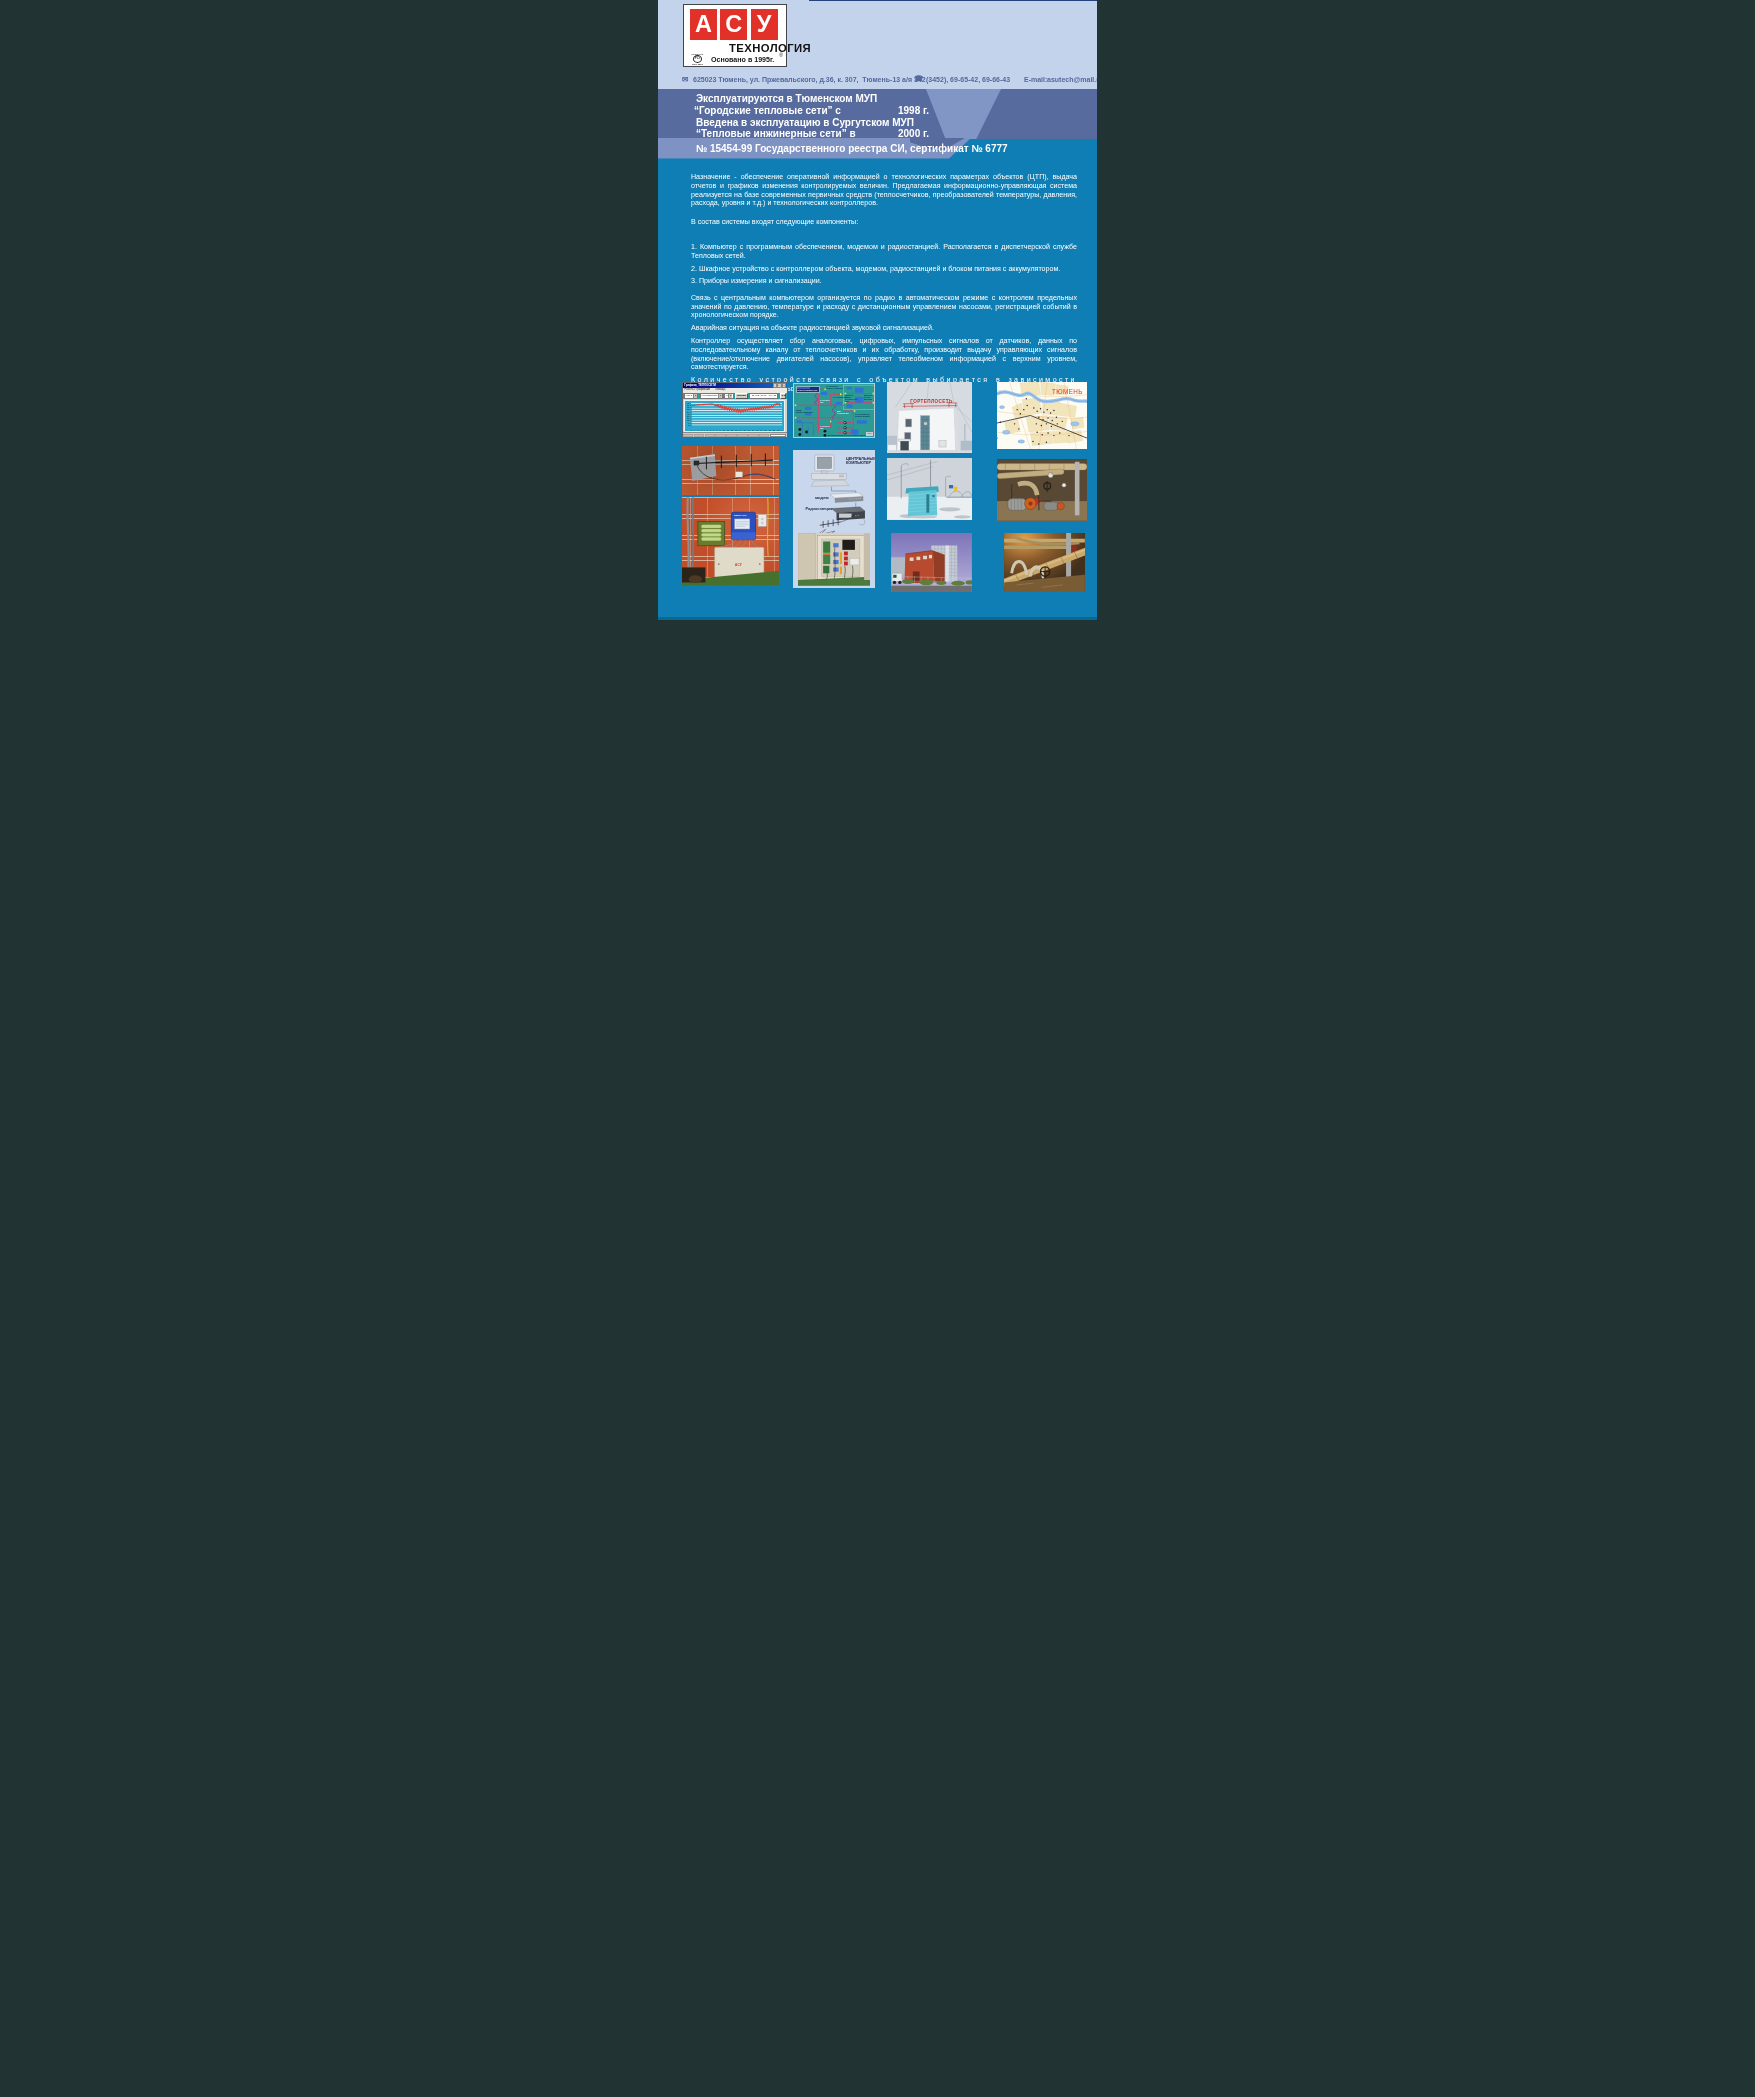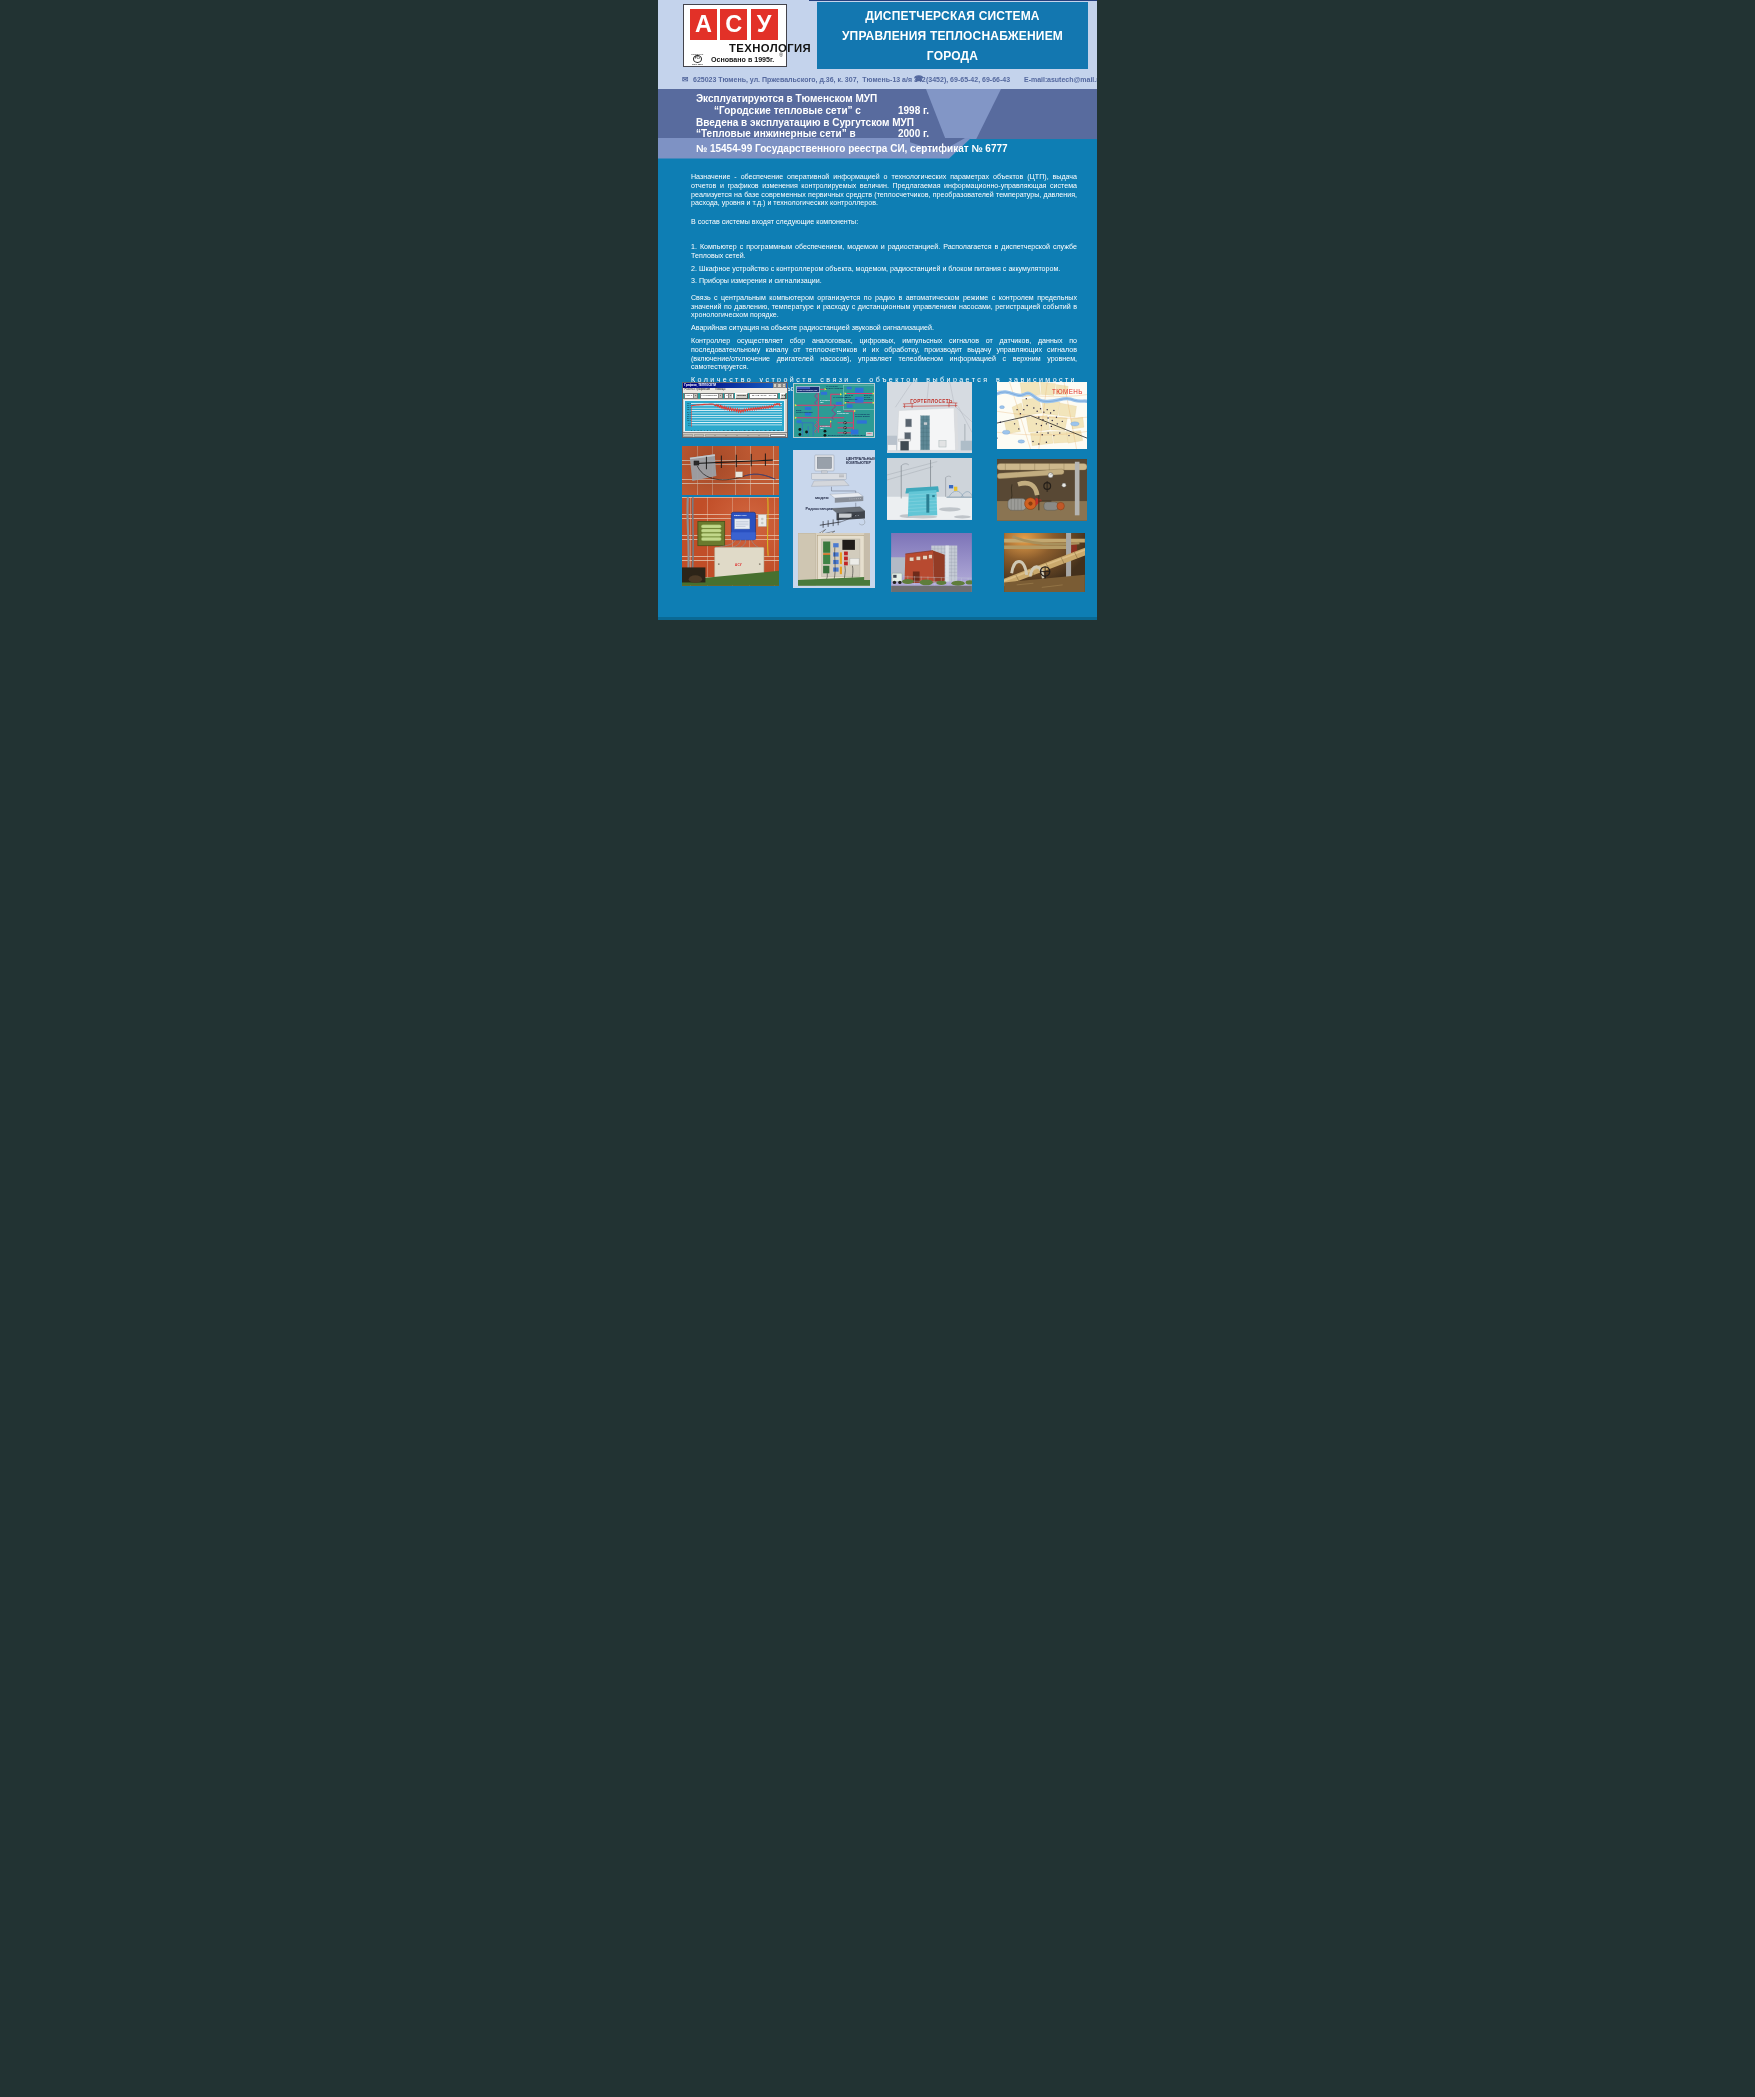--- a/index.html
+++ b/index.html
@@ -42,21 +42,21 @@
 
   
   .banner-dark{position:absolute;left:0;top:89px;width:100%;height:50px;background:#586b9e;}
   .banner-notch{position:absolute;left:268px;top:89px;width:75px;height:50px;background:#8296c6;
                 clip-path:polygon(0 0,100% 0,67% 100%,26% 100%);}
   .band-light{position:absolute;left:0;top:138px;width:313px;height:20.6px;background:#7e92c4;
               clip-path:polygon(0 0,100% 0,93% 100%,0 100%);}
   .band-wedge{position:absolute;left:252px;top:138px;width:55px;height:14.3px;background:#586b9e;
               clip-path:polygon(0 0,100% 0,55% 100%,0 30%);}
   .banner-text{position:absolute;color:#fff;font-weight:700;font-size:10px;white-space:nowrap;}
-  .bl1{left:38px;top:93px;} .bl2{left:56px;top:105px;text-align:center;} .by1{left:240px;top:105px;}
+  .bl1{left:38px;top:93px;} .bl2{left:36px;top:105px;text-align:center;} .by1{left:240px;top:105px;}
   .bl3{left:38px;top:117px;} .bl4{left:38px;top:128px;} .by2{left:240px;top:128px;}
   .bcert{left:38px;top:143px;}
 
   
   .copy{position:absolute;left:29px;top:169px;width:394px;color:#fff;font-size:7.1px;line-height:8.8px;}
   .copy p{margin:4px;text-align:justify;}
   .h-comp{margin-top:10px !important;text-align:center;}
   .p-list{margin-top:16px !important;}
   .p-link{margin-top:7.6px !important;}
   .spaced{letter-spacing:.34em;}
@@ -157,25 +157,20 @@
       <div class="reg-mark">
         <div class="reg-top">РЕГИСТР</div>
         <div class="reg-mid">РСт</div>
         <div class="reg-bot">ИСО 9001</div>
       </div>
       <div class="founded">Основано в 1995г.</div>
       <div class="tm">®</div>
     </div>
   </div>
 
-  <div class="title-card">
-    <div class="title-line">ДИСПЕТЧЕРСКАЯ СИСТЕМА</div>
-    <div class="title-line">УПРАВЛЕНИЯ ТЕПЛОСНАБЖЕНИЕМ</div>
-    <div class="title-line">ГОРОДА</div>
-  </div>
 
   <div class="contact-row">
     <span class="abs ico c-env">✉</span>
     <span class="abs c-postal">625023 Тюмень, ул. Пржевальского, д.36, к. 307,  Тюмень-13 а/я 342</span>
     <span class="abs ico c-tel">☎</span>
     <span class="abs c-phone">(3452), 69-65-42, 69-66-43</span>
     <span class="abs c-email-label">E-mail:</span>
     <span class="abs c-email">asutech@mail.ru</span>
   </div>
 

